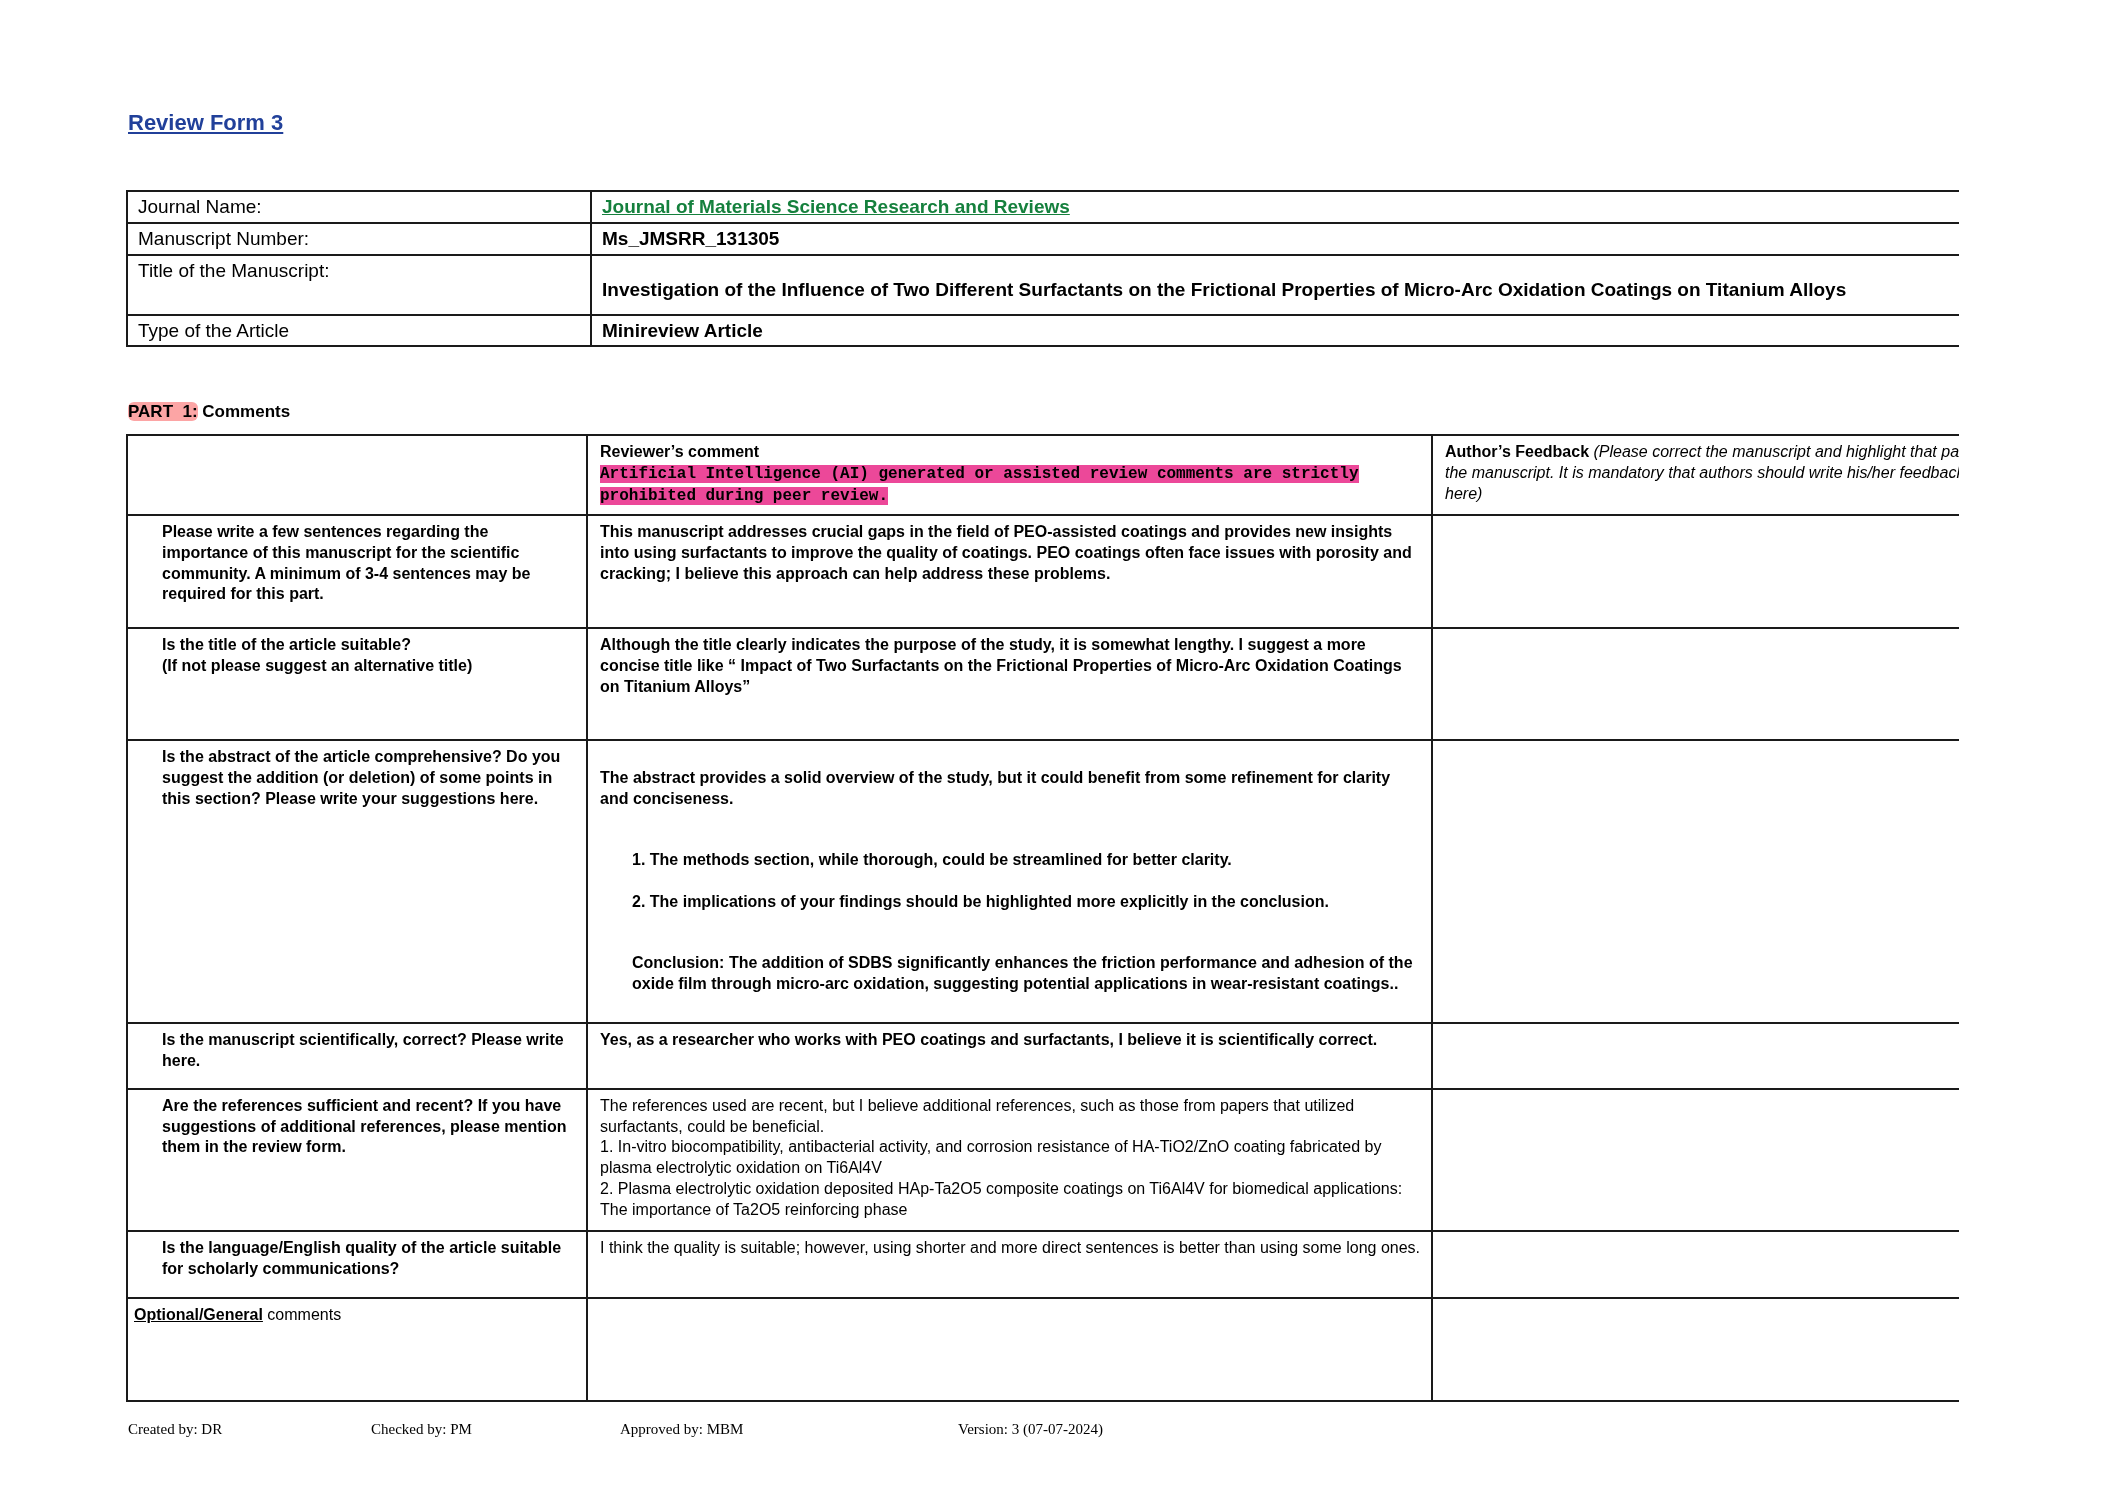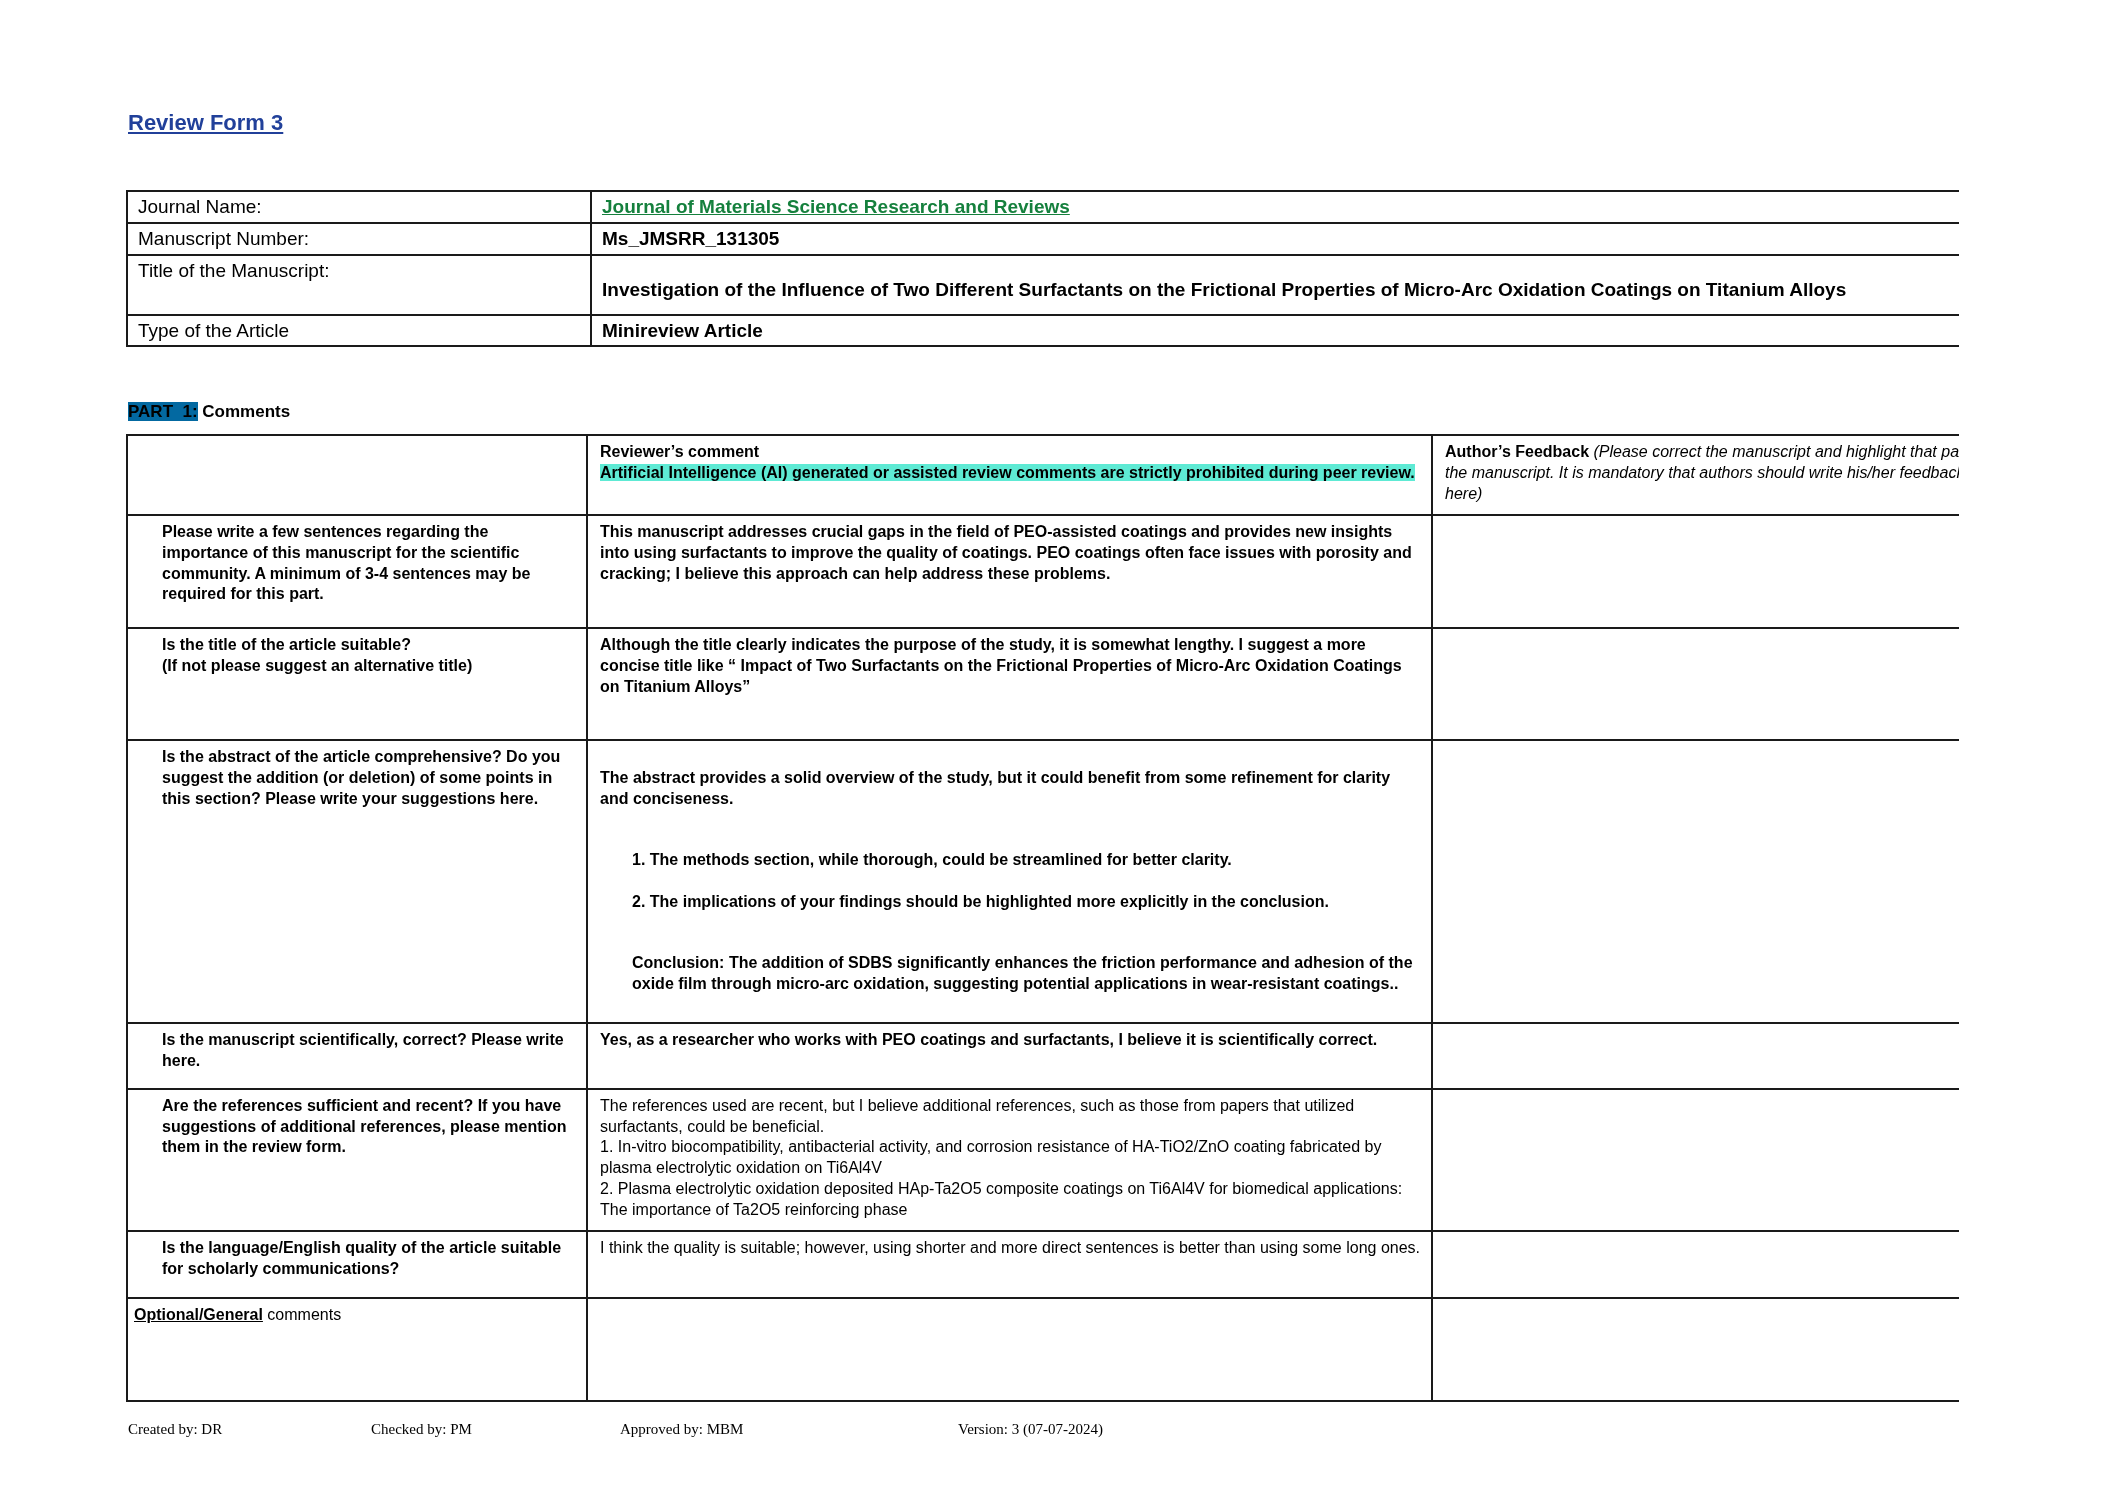--- a/index.html
+++ b/index.html
@@ -54,21 +54,21 @@
   .info-table tr.r2 td { height: 26px; }
   .info-table tr.r4 td { height: 31px; border-radius: 15px; }
   
   .part1-heading {
     position: absolute;
     left: 128px;
     top: 402px;
     font-size: 17px;
     font-weight: bold;
   }
-  .part-badge { background: #0369a1; white-space: pre; }
+  .part-badge { background: #fca5a5; white-space: pre; border-radius: 6px; }
   
   .comments-table {
     position: absolute;
     left: 126px;
     top: 434px;
     width: 1871px;
     border-collapse: collapse;
     table-layout: fixed;
     font-size: 16px;
   }
@@ -81,21 +81,21 @@
     line-height: 1.3;
     padding: 6px 10px 6px 12px;
   }
   .comments-table td.qcell {
     font-weight: bold;
     padding-left: 34px;
     white-space: pre-line;
   }
   .comments-table td.acell { white-space: pre-line; }
   .comments-table td.acell.bold { font-weight: bold; }
-  .hl { background: #5eead4; }
+  .hl { background: #ec4899; font-family: Liberation Mono, monospace; }
   .hdr-bold { font-weight: bold; }
   .hdr-italic { font-style: italic; }
   .indent-block { padding-left: 32px; }
   .gap-top { margin-top: 20px; }
   .optional-cell { font-size: 16px; padding-left: 6px !important; }
   .opt-bold-underline { font-weight: bold; text-decoration: underline; }
   
   .footer-item {
     position: absolute;
     top: 1421px;

